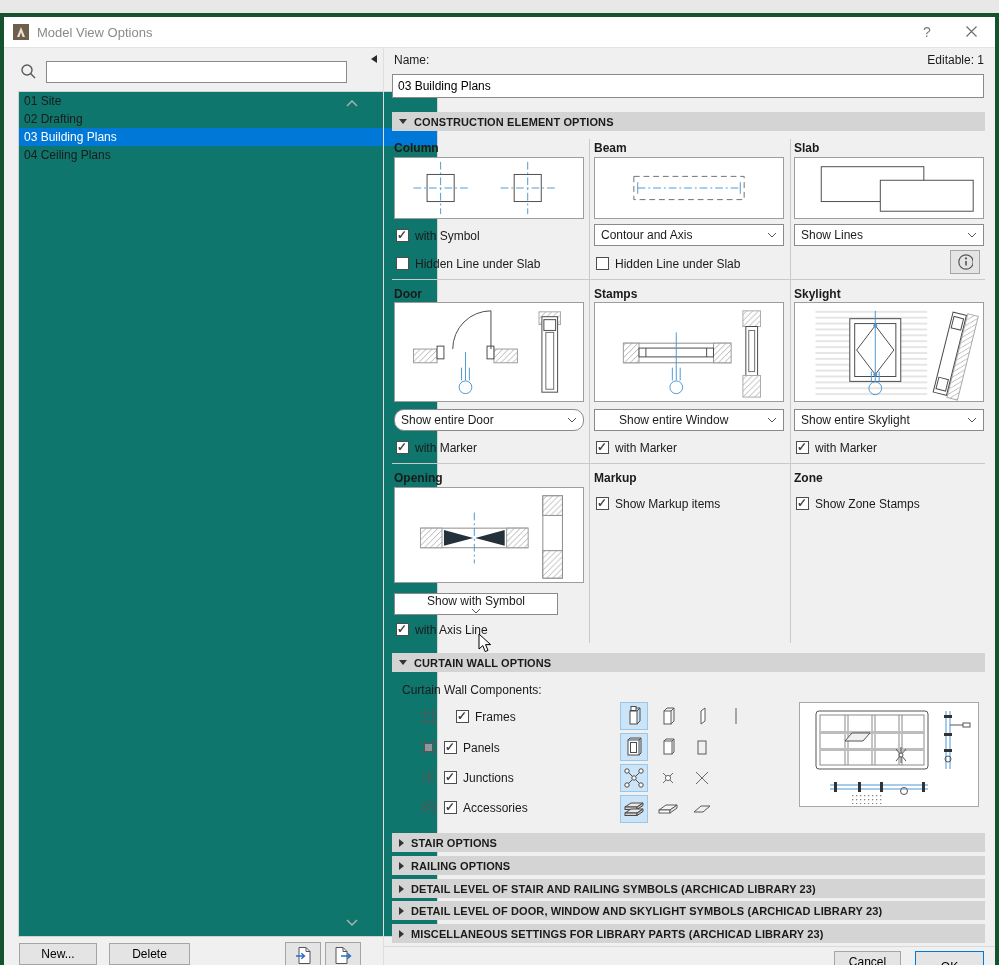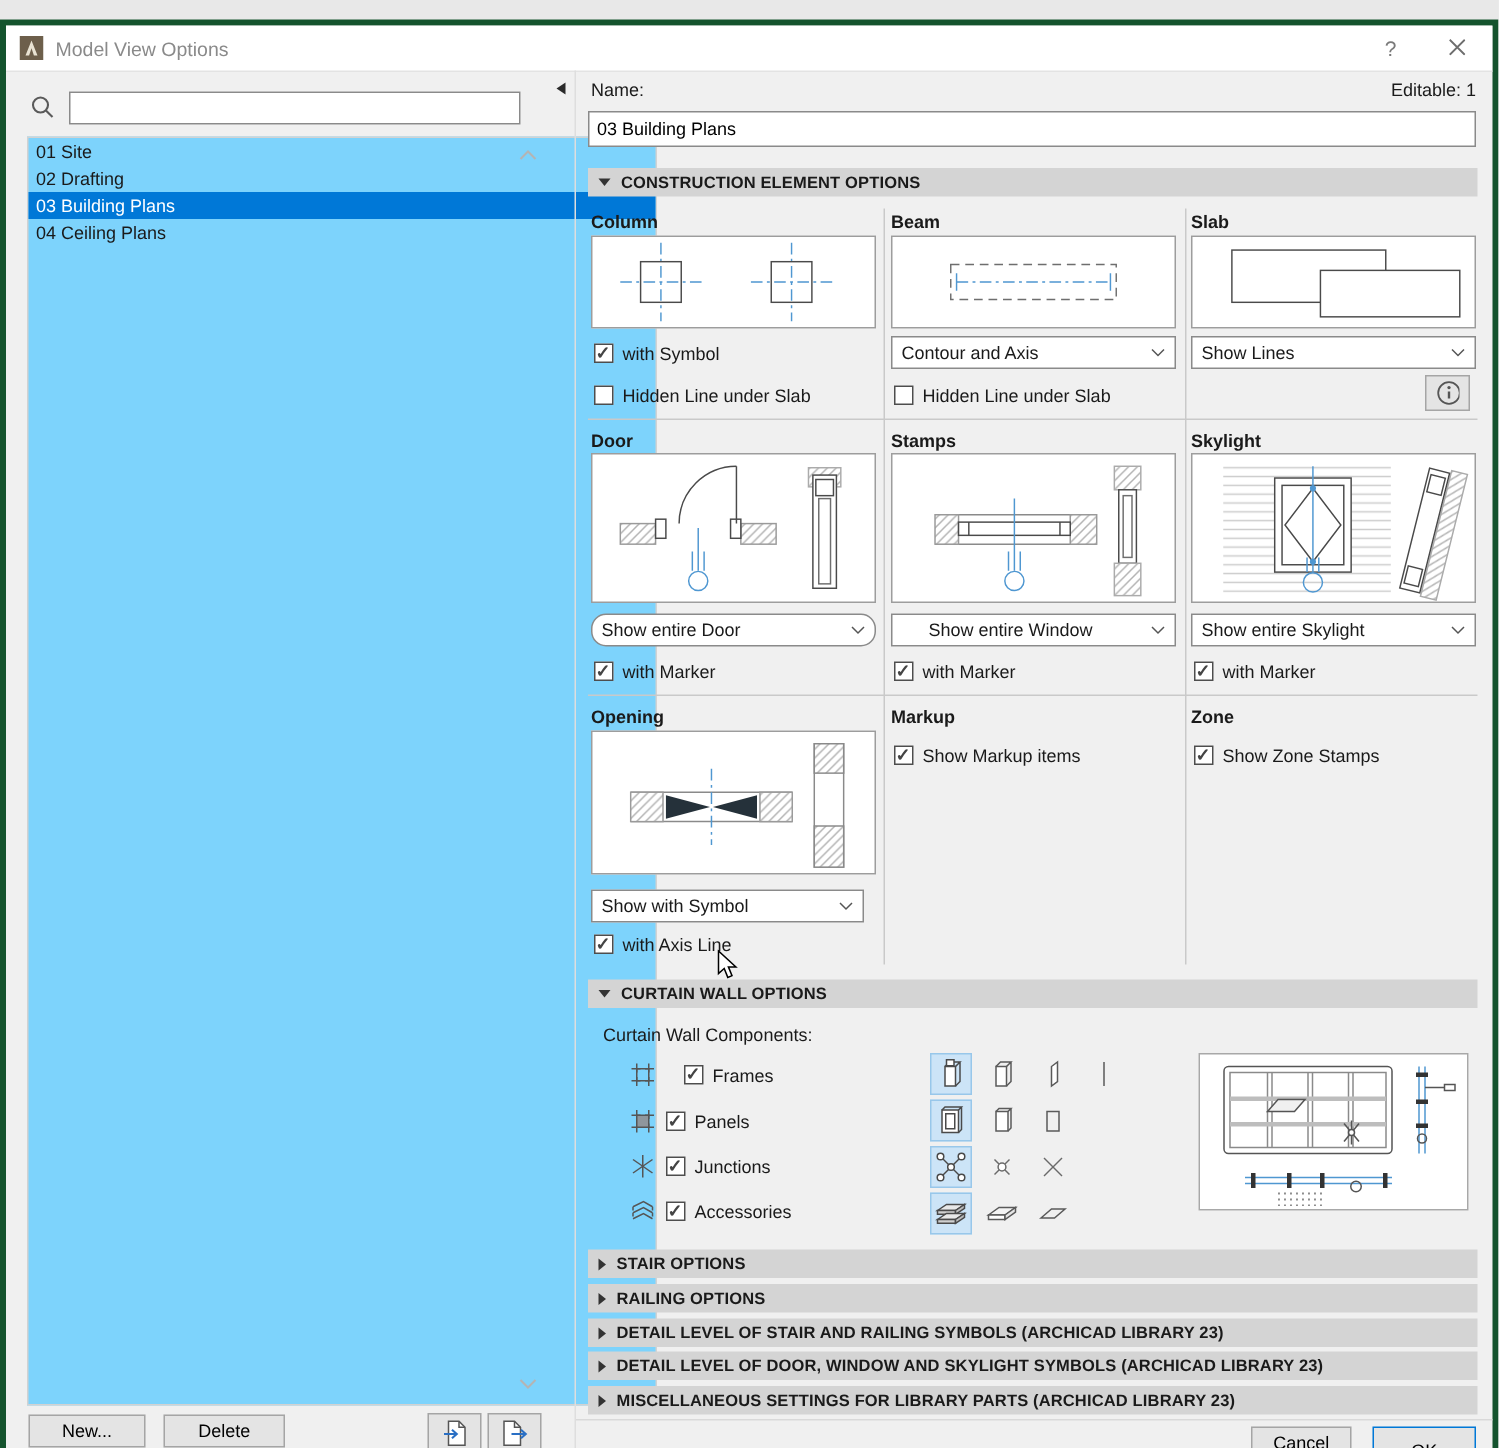--- a/index.html
+++ b/index.html
@@ -6,21 +6,21 @@
   body{font-family:"Liberation Sans",sans-serif;color:#1a1a1a;font-size:12px;}
   .dialog{position:relative;width:999px;height:965px;background:#f0f0f0;border:4px solid #14532d;box-sizing:border-box;overflow:hidden;margin-top:13px;}
   .abs{position:absolute;}
   
   .titlebar{position:absolute;left:0;top:0;width:100%;height:30px;background:#ffffff;border-bottom:1px solid #e3e3e3;display:flex;align-items:center;}
   .titlebar .title{color:#8a8a8a;font-size:13px;margin-left:8px;}
   .app-icon{margin-left:9px;width:16px;height:16px;display:inline-block;}
   .win-btn{position:absolute;top:0;width:40px;height:29px;display:flex;align-items:center;justify-content:center;color:#7a7a7a;font-size:14px;}
   
   .search-input{position:absolute;left:42px;top:44px;width:301px;height:22px;border:1px solid #8a8a8a;background:#fff;box-sizing:border-box;font:inherit;padding:0 4px;}
-  .listbox{position:absolute;left:14px;top:74px;width:420px;height:846px;background:#7dd3fc;border:1px solid #d2d2d2;box-sizing:border-box;}
+  .listbox{position:absolute;left:14px;top:74px;width:420px;height:846px;background:#0f766e;border:1px solid #d2d2d2;box-sizing:border-box;}
   .list-item{height:18px;line-height:18px;padding-left:5px;white-space:nowrap;cursor:default;}
   .list-item.selected{background:#0078d7;color:#fff;}
   .btn{background:#e4e4e4;border:1px solid #a5a5a5;box-sizing:border-box;display:flex;align-items:center;justify-content:center;font:inherit;cursor:default;}
   .btn.default{border:1px solid #0078d7;}
   
   .sect{position:absolute;left:388px;width:593px;height:19px;background:#d4d4d4;display:flex;align-items:center;gap:7px;padding-left:7px;box-sizing:border-box;font-weight:bold;font-size:11px;letter-spacing:.1px;}
   .tri-down{width:0;height:0;border-left:4px solid transparent;border-right:4px solid transparent;border-top:5px solid #333;}
   .tri-right{width:0;height:0;border-top:4px solid transparent;border-bottom:4px solid transparent;border-left:5px solid #333;}
   .cell-title{position:absolute;font-weight:bold;font-size:12px;}
   .preview{position:absolute;background:#fff;border:1px solid #9d9d9d;box-sizing:border-box;}
@@ -308,21 +308,21 @@
       <rect x="25" y="41" width="22" height="20" fill="url(#hatch)" stroke="#9a9a9a"></rect>
       <rect x="113" y="41" width="22" height="20" fill="url(#hatch)" stroke="#9a9a9a"></rect>
       <polygon points="49,43 79,51 49,59" fill="#25313a"></polygon>
       <polygon points="111,43 81,51 111,59" fill="#25313a"></polygon>
       <line x1="80" y1="25" x2="80" y2="77" stroke="#4f97d1" stroke-dasharray="8 3 2 3"></line>
       <rect x="150" y="8" width="20" height="84" fill="#fff" stroke="#8a8a8a"></rect>
       <rect x="150" y="8" width="20" height="20" fill="url(#hatch)" stroke="#8a8a8a"></rect>
       <rect x="150" y="64" width="20" height="28" fill="url(#hatch)" stroke="#8a8a8a"></rect>
     </svg>
   </div>
-  <div class="combo" style="left:390px;top:576px;width:182px;">
+  <div class="combo" style="left:390px;top:576px;width:164px;flex-direction:column;">
     <span>Show with Symbol</span>
     <svg width="10" height="6">
         <polyline points="1,1 5,5 9,1" fill="none" stroke="#555"></polyline>
       </svg>
   </div>
   <div class="check-row" style="left:392px;top:605px;">
     <span class="cb checked"></span>
     <span>with Axis Line</span>
   </div>
 

